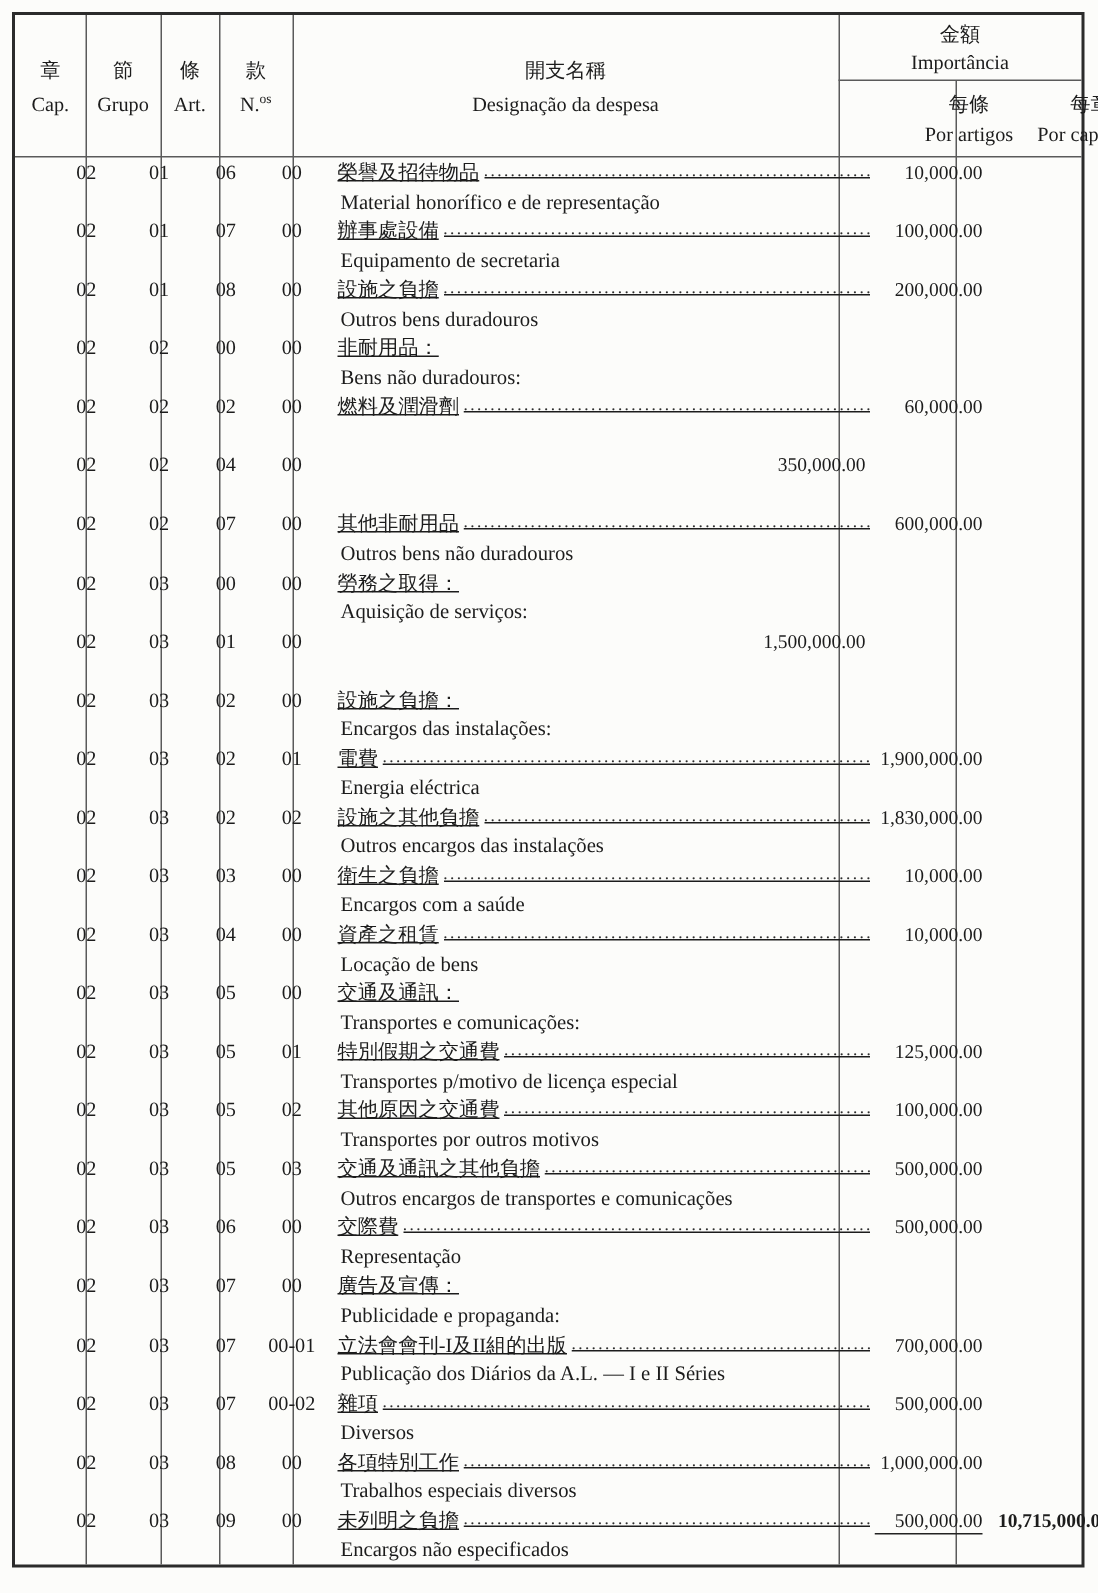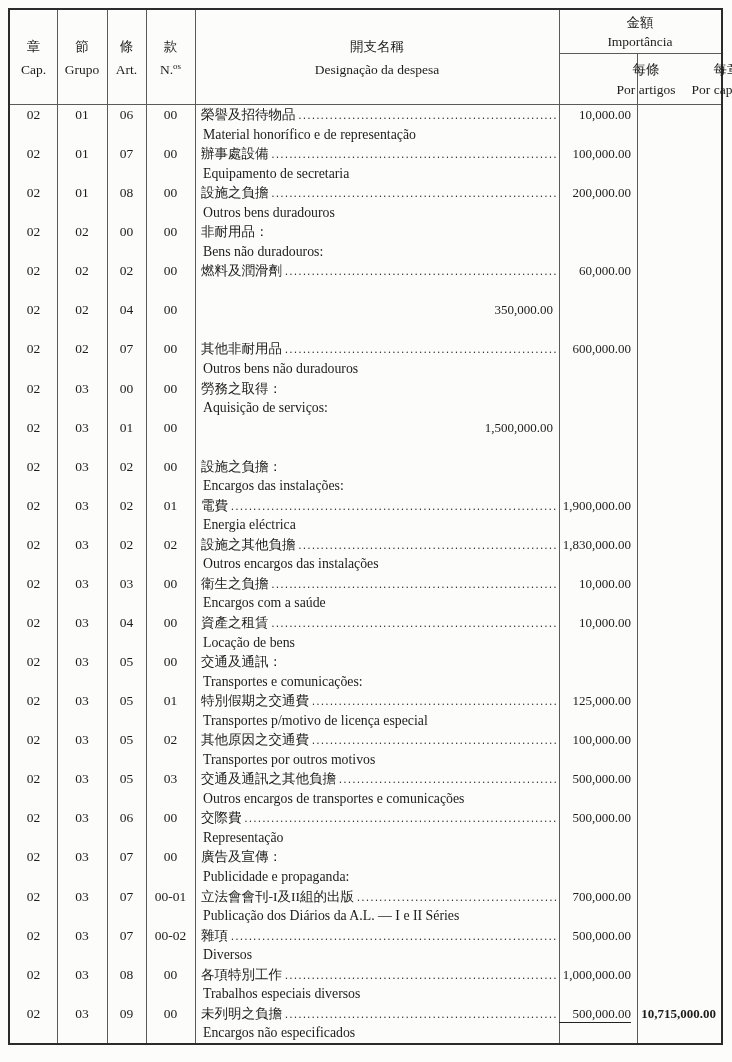--- a/index.html
+++ b/index.html
@@ -53,25 +53,26 @@
   sup { font-size:9px; line-height:0; }
 
   
   .tbody { position:absolute; left:0; top:95px; width:711px; height:938px;
     display:flex; flex-direction:column; }
   .row {
     flex:0 0 auto; height:39.083px;
     display:grid;
     grid-template-columns:47px 50px 39px 49px 364px 78px 84px;
     font-size:13.5px;
+    margin-left:24px;
   }
   .cell { overflow:hidden; }
   .num { text-align:center; line-height:19.5px; white-space:nowrap; }
   .name { padding-left:6px; padding-right:3px; }
-  .zh-line { display:flex; align-items:flex-start; height:19.5px; line-height:19.5px; }
+  .zh-line { display:flex; align-items:flex-end; height:19.5px; line-height:19.5px;text-decoration:underline; }
   .zh-text { white-space:nowrap; }
   .leader { flex:1 1 auto; overflow:hidden; white-space:nowrap; margin-left:3px; visibility:hidden; }
   .row.has-leader .leader { visibility:visible; }
   .leader::after {
     content:"..................................................................................................................................................................................................................";
     font-size:11.5px; letter-spacing:1.6px; color:#2c2c2c;
   }
   .pt-line { height:19.5px; line-height:19.5px; padding-left:2px; white-space:nowrap; font-size:13.8px; }
   .amt { text-align:right; padding-right:6px; line-height:19.5px; font-size:13px; white-space:nowrap; }
   .amt .amt-inner { display:block; height:19.5px; }

